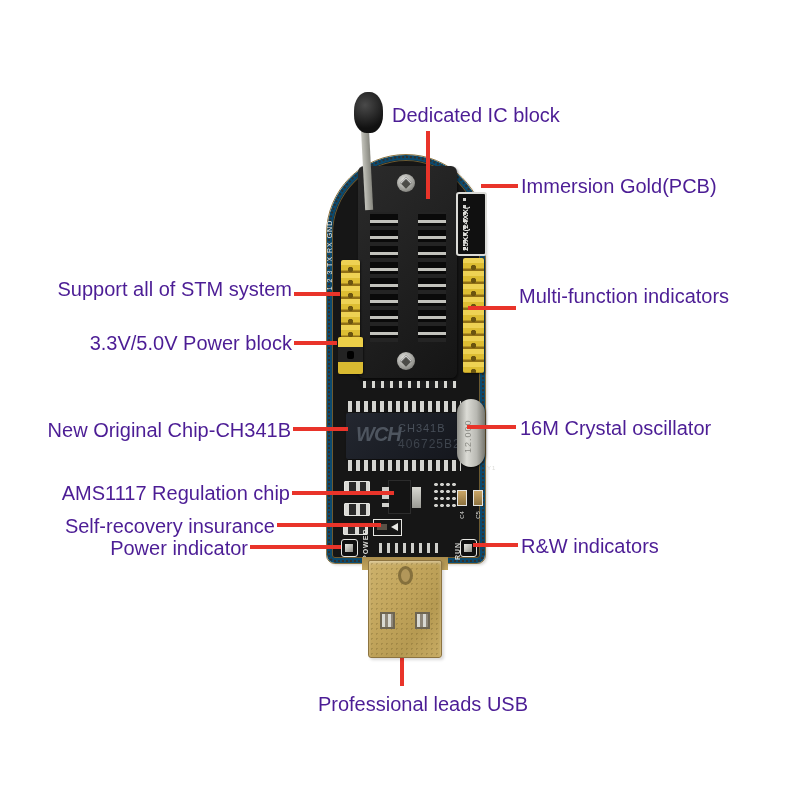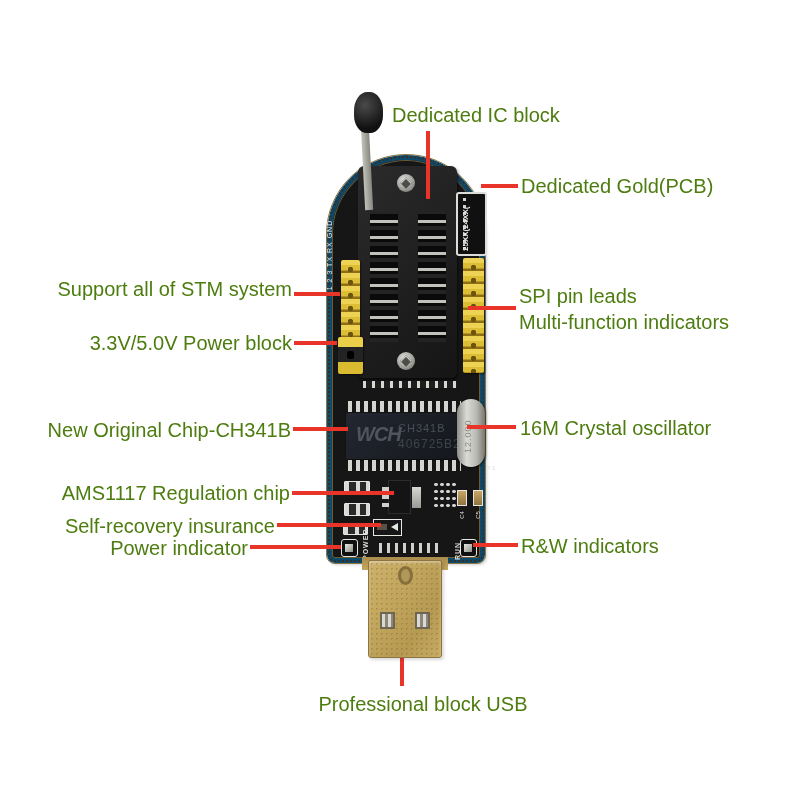--- a/index.html
+++ b/index.html
@@ -1,20 +1,20 @@
 <!DOCTYPE html>
 <html><head>
 <meta charset="utf-8">
 <style>
   * { margin:0; padding:0; box-sizing:border-box; }
   html,body { width:800px; height:800px; background:#ffffff; font-family:"Liberation Sans", sans-serif; overflow:hidden; }
   .scene { position:relative; width:800px; height:800px; }
 
   
-  .label { position:absolute; color:#4d7c0f; font-size:20px; line-height:26px; white-space:nowrap; }
+  .label { position:absolute; color:#4c1d95; font-size:20px; line-height:26px; white-space:nowrap; }
   .label.r { text-align:right; }
   .callout { position:absolute; background:#e9342a; }
 
   #lbl-dedicated { left:392px; top:102px; }
   #ln-dedicated  { left:426px; top:131px; width:4px; height:68px; }
   #lbl-immersion { left:521px; top:173px; }
   #ln-immersion  { left:481px; top:184px; width:37px; height:4px; }
   #lbl-support   { right:508px; top:276px; }
   #ln-support    { left:294px; top:292px; width:46px; height:4px; }
   #lbl-power-out { right:508px; top:330px; }
@@ -223,28 +223,27 @@
   <div class="callout" id="ln-spi"></div>
   <div class="callout" id="ln-chip"></div>
   <div class="callout" id="ln-crystal"></div>
   <div class="callout" id="ln-ams"></div>
   <div class="callout" id="ln-fuse"></div>
   <div class="callout" id="ln-pwr-ind"></div>
   <div class="callout" id="ln-rw"></div>
   <div class="callout" id="ln-usb"></div>
 
   <div class="label" id="lbl-dedicated">Dedicated IC block</div>
-  <div class="label" id="lbl-immersion">Dedicated Gold(PCB)</div>
+  <div class="label" id="lbl-immersion">Immersion Gold(PCB)</div>
   <div class="label r" id="lbl-support">Support all of STM system</div>
   <div class="label r" id="lbl-power-out">3.3V/5.0V Power block</div>
   <div class="label" id="lbl-spi">
-    <div>SPI pin leads</div>
     <div>Multi-function indicators</div>
   </div>
   <div class="label r" id="lbl-chip">New Original Chip-CH341B</div>
   <div class="label" id="lbl-crystal">16M Crystal oscillator</div>
   <div class="label r" id="lbl-ams">AMS1117 Regulation chip</div>
   <div class="label r" id="lbl-fuse">Self-recovery insurance</div>
   <div class="label" id="lbl-rw">R&amp;W indicators</div>
   <div class="label r" id="lbl-pwr-ind">Power indicator</div>
-  <div class="label" id="lbl-usb">Professional block USB</div>
+  <div class="label" id="lbl-usb">Professional leads USB</div>
 
 </div>
 
 </body></html>

